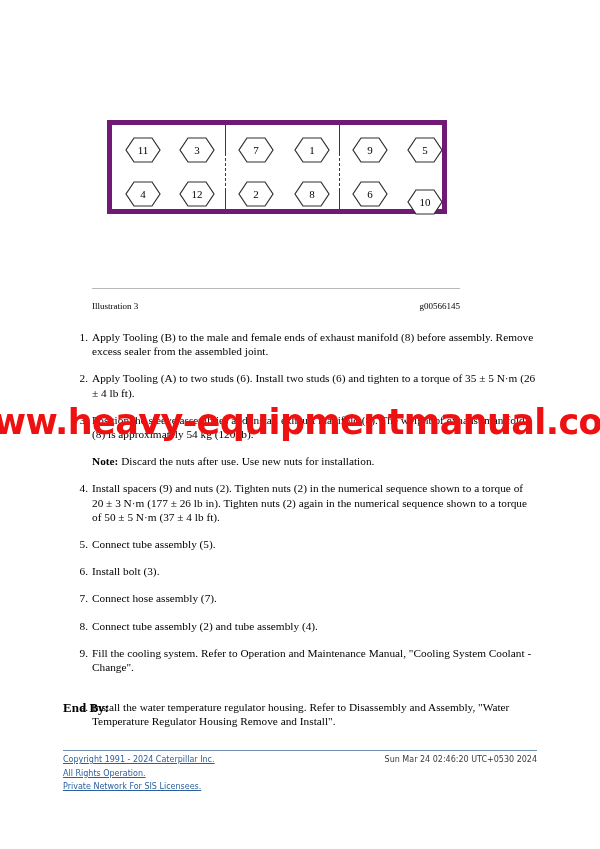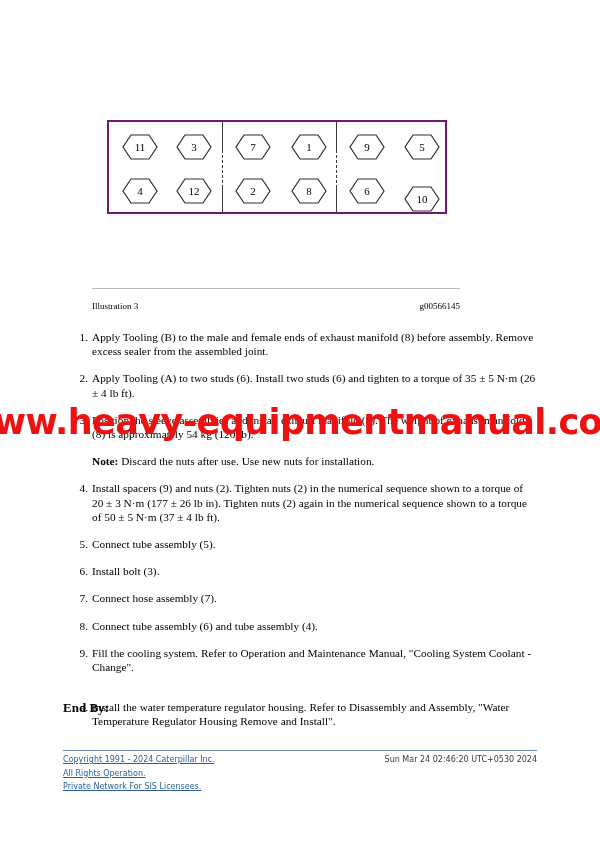--- a/index.html
+++ b/index.html
@@ -24,21 +24,21 @@
     top: 0;
     width: 600px;
     height: 275px;
   }
   #torque-diagram {
     position: absolute;
     left: 107px;
     top: 120px;
     width: 340px;
     height: 94px;
-    border: 2px solid #701a75;
+    border: 5px solid #701a75;
     box-sizing: border-box;
     background: #ffffff;
   }
   .diag-section {
     position: absolute;
     top: 0;
     height: 100%;
     box-sizing: border-box;
   }
   .sec-1 { left: 0;      width: 113px; }
@@ -390,21 +390,21 @@
     <span>Install bolt (3).</span>
   </div>
 
   <div class="step">
     <span class="step-marker">7.</span>
     <span>Connect hose assembly (7).</span>
   </div>
 
   <div class="step">
     <span class="step-marker">8.</span>
-    <span>Connect tube assembly (6) and tube assembly (4).</span>
+    <span>Connect tube assembly (2) and tube assembly (4).</span>
   </div>
 
   <div class="step">
     <span class="step-marker">9.</span>
     <span>Fill the cooling system. Refer to Operation and Maintenance Manual, "Cooling System Coolant - Change".</span>
   </div>
 </div>
 
 <div id="endby-heading">End By:</div>
 <div id="endby-list">

